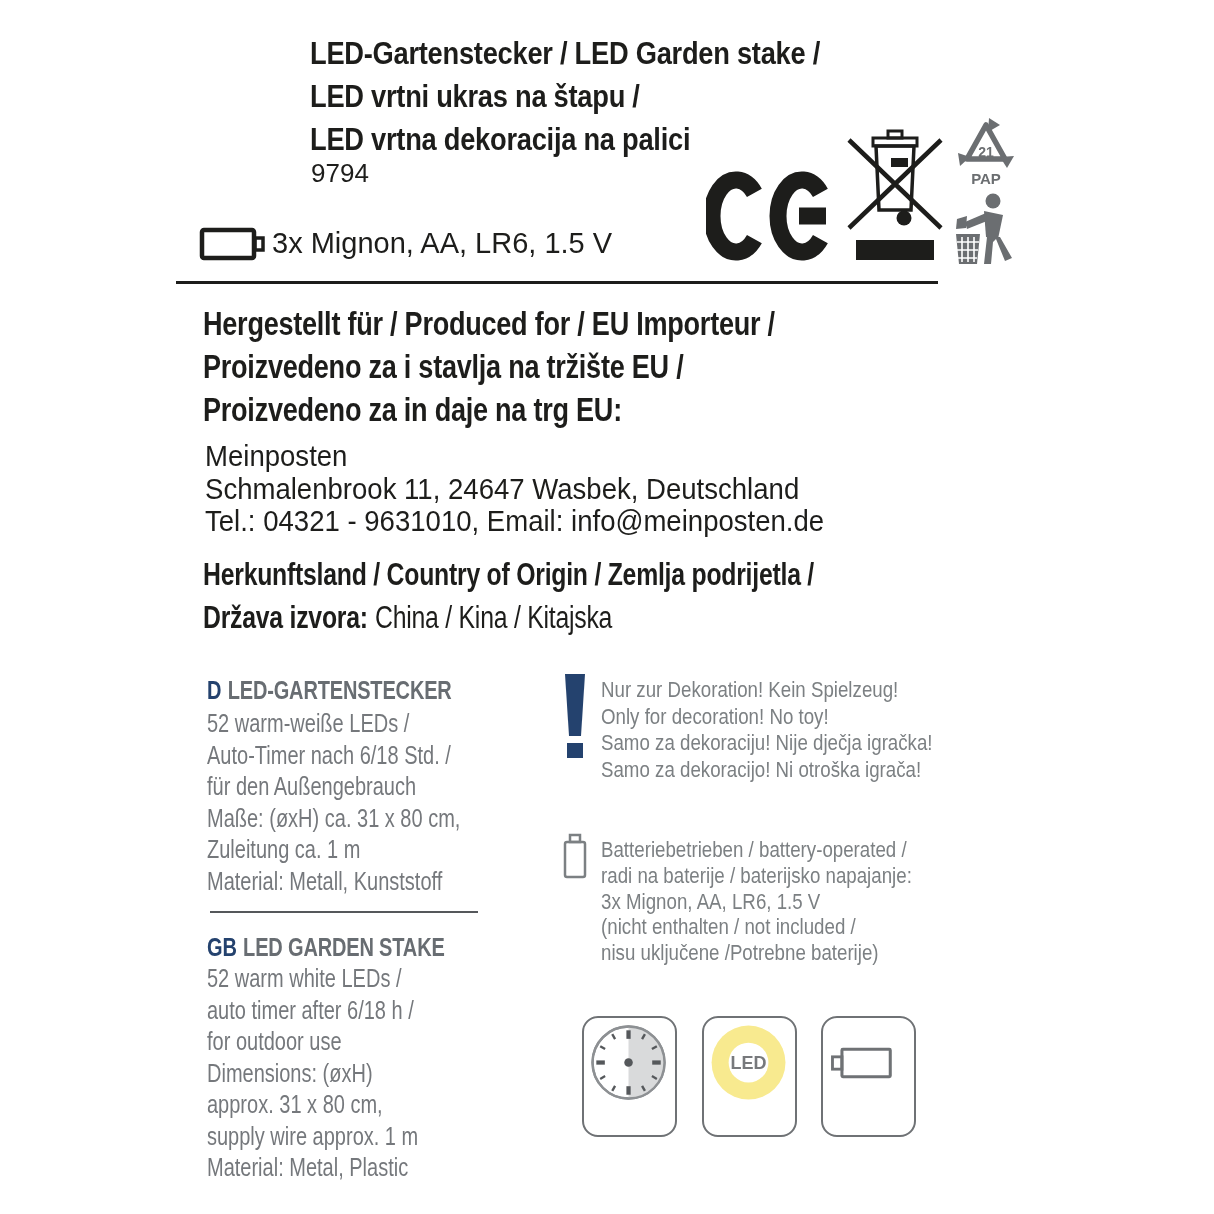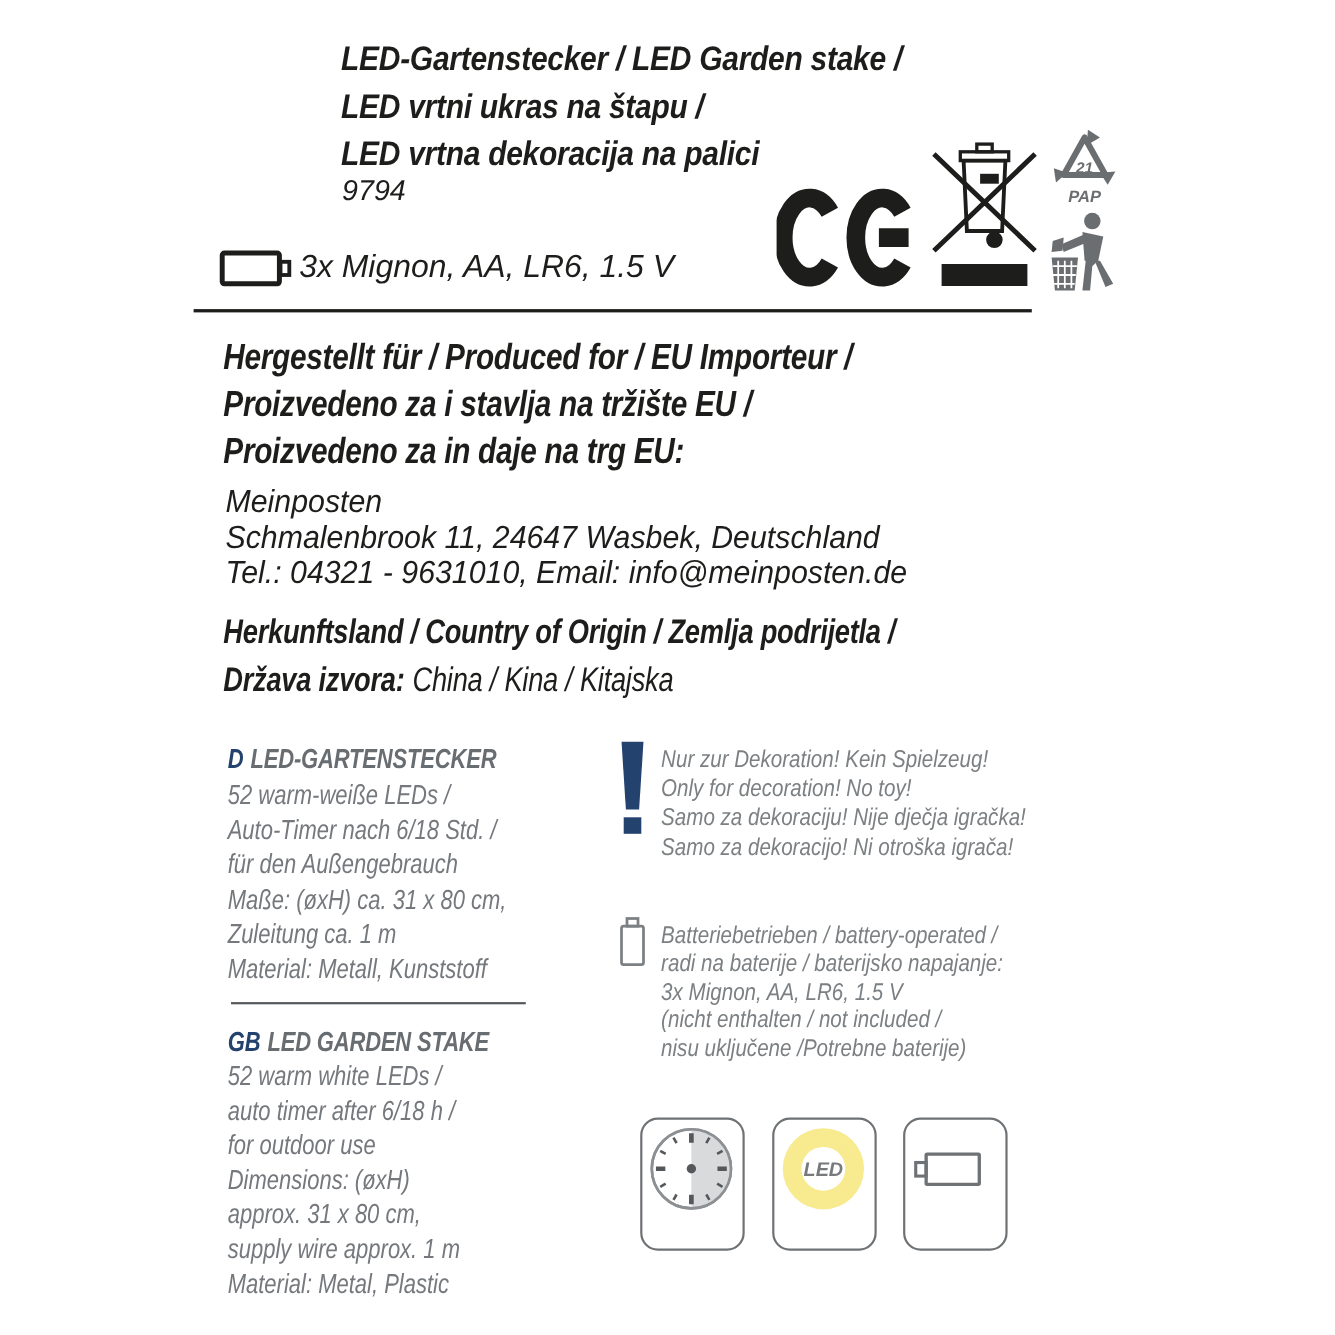--- a/index.html
+++ b/index.html
@@ -1,17 +1,17 @@
 <!DOCTYPE html>
 <html><head>
 <meta charset="utf-8">
 <style>
   html,body{margin:0;padding:0;background:#fff;}
   #canvas{position:relative;width:1214px;height:1214px;background:#ffffff;overflow:hidden;
-          font-family:"Liberation Sans", sans-serif;font-style:italic;}
+          font-family:"Liberation Sans", sans-serif;}
   .abs{position:absolute;}
   .sx80{transform:scaleX(.80);transform-origin:0 0;}
   .sx82{transform:scaleX(.82);transform-origin:0 0;}
   .sx85{transform:scaleX(.85);transform-origin:0 0;}
   .sx88{transform:scaleX(.88);transform-origin:0 0;}
   .sx95{transform:scaleX(.95);transform-origin:0 0;}
   .black{color:#1d1d1b;}
   .gray{color:#75787c;}
   .graylight{color:#7c8083;}
   .navy{color:#24426e;}

